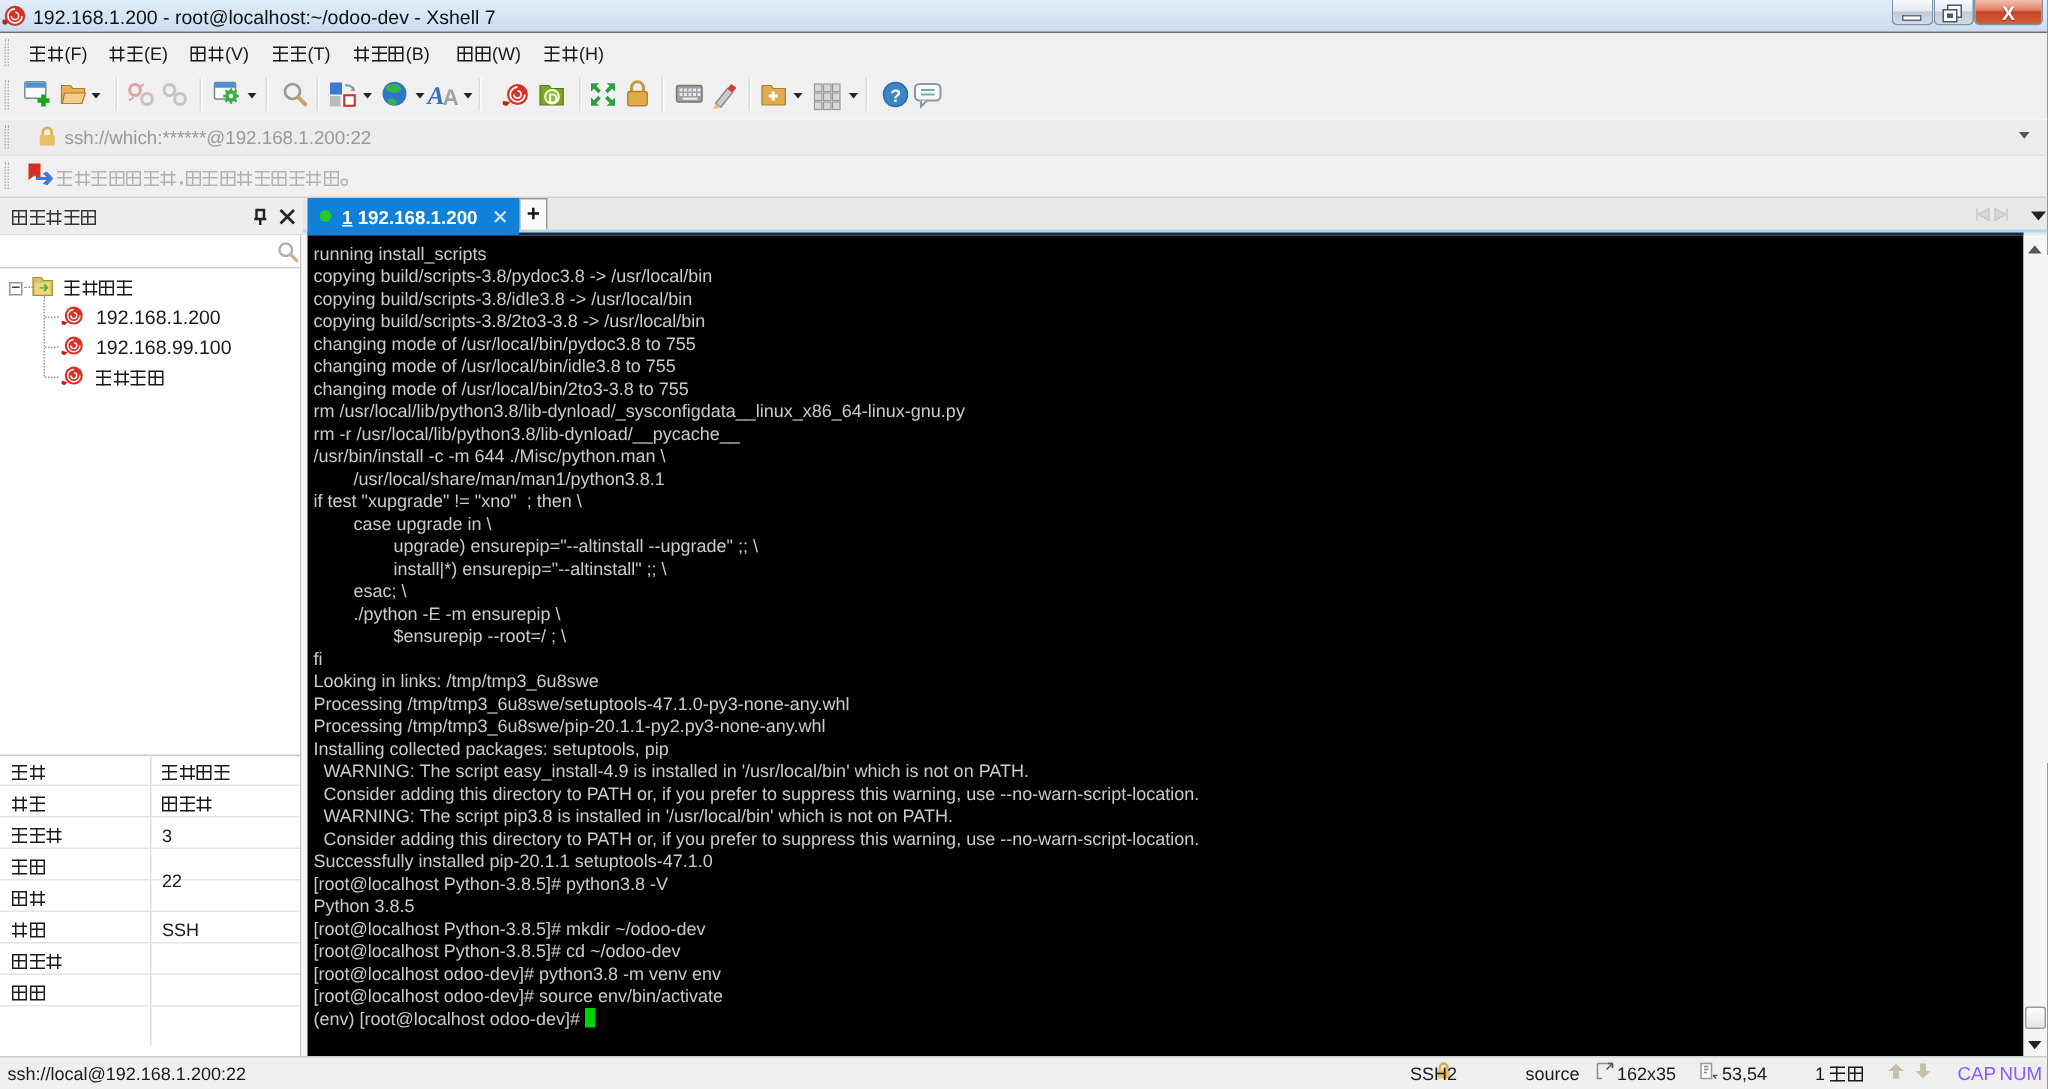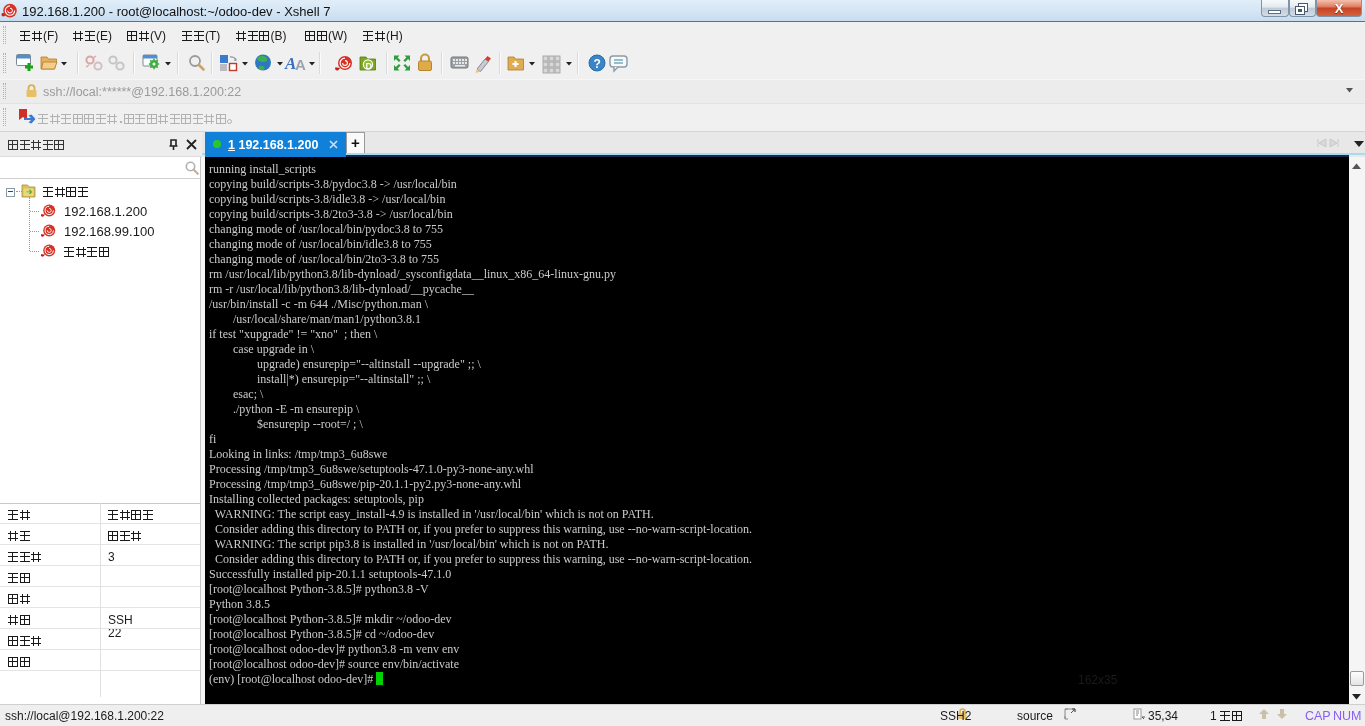--- a/index.html
+++ b/index.html
@@ -176,21 +176,21 @@
       <path d="M614 19 l0 4 l4 -4" fill="#f8f8f8" stroke="#8a9aaa" stroke-width="1.4"></path>
       <path d="M614 12 h9 M614 15 h9" stroke="#7ab" stroke-width="1.4"></path>
     </g>
   </svg>
 <div class="ab" style="left:0;top:79px;width:1365px;height:24px;background:#ececec;border-top:1px solid #f6f6f6"></div>
 <div class="ab" style="left:3px;top:83px;width:3px;height:16px;border-left:1px dotted #b0b0b0;border-right:1px dotted #b0b0b0"></div>
 <svg class="ab" style="left:25px;top:84px" width="13" height="14" viewBox="0 0 13 14">
     <path d="M3.5 6 v-1.8 a3 3 0 0 1 6 0 V6" fill="none" stroke="#d8b050" stroke-width="1.8"></path>
     <rect x="1.5" y="6" width="10" height="7" rx="1" fill="#e8bf62"></rect>
   </svg>
-<div class="ab" style="left:43px;top:85px;color:#9a9a9a;font-size:12.5px">ssh://local:******@192.168.1.200:22</div>
+<div class="ab" style="left:43px;top:85px;color:#9a9a9a;font-size:12.5px">ssh://which:******@192.168.1.200:22</div>
 <svg class="ab" style="left:1346px;top:88px" width="8" height="5">
     <path d="M0 0 h7 l-3.5 4.5 z" fill="#555"></path>
   </svg>
 <div class="ab" style="left:0;top:103px;width:1365px;height:29px;background:#f0f0f0;border-top:1px solid #e2e2e2;border-bottom:1px solid #d4d4d4"></div>
 <div class="ab" style="left:3px;top:108px;width:3px;height:18px;border-left:1px dotted #b0b0b0;border-right:1px dotted #b0b0b0"></div>
 <svg class="ab" style="left:18px;top:109px" width="20" height="16" viewBox="0 0 20 16">
     <path d="M1 0 h8 v11 l-4 -3 l-4 3 z" fill="#d03028"></path>
     <path d="M8 8 l7 0 l-2.5 -2.5 l3 -1 l4 4.5 l-4 4.5 l-3 -1 l2.5 -2.5 l-7 0 z" fill="#3a7bd0" transform="translate(-2,1)"></path>
   </svg>
 <div class="ab" style="left:38px;top:112px;color:#b2b2b2"><i class="k"></i><i class="k3"></i><i class="k"></i><i class="k2"></i><i class="k2"></i><i class="k"></i><i class="k3"></i><i class="kp"></i><i class="k2"></i><i class="k"></i><i class="k2"></i><i class="k3"></i><i class="k"></i><i class="k2"></i><i class="k"></i><i class="k3"></i><i class="k2"></i><i class="kq"></i></div>
@@ -264,33 +264,33 @@
 <div class="ab" style="left:0;top:544px;width:201px;height:1px;background:#e4e4e4"></div>
 <div class="ab" style="left:8px;top:529px;color:#1a1a1a"><i class="k3"></i><i class="k"></i></div>
 <div class="ab" style="left:108px;top:529px;color:#1a1a1a"><i class="k2"></i><i class="k"></i><i class="k3"></i></div>
 <div class="ab" style="left:0;top:565px;width:201px;height:1px;background:#e4e4e4"></div>
 <div class="ab" style="left:8px;top:550px;color:#1a1a1a"><i class="k"></i><i class="k"></i><i class="k3"></i></div>
 <div class="ab" style="left:108px;top:550px;color:#1a1a1a">3</div>
 <div class="ab" style="left:0;top:586px;width:201px;height:1px;background:#e4e4e4"></div>
 <div class="ab" style="left:8px;top:571px;color:#1a1a1a"><i class="k"></i><i class="k2"></i></div>
 <div class="ab" style="left:0;top:607px;width:201px;height:1px;background:#e4e4e4"></div>
 <div class="ab" style="left:8px;top:592px;color:#1a1a1a"><i class="k2"></i><i class="k3"></i></div>
-<div class="ab" style="left:108px;top:626px;color:#1a1a1a">22</div>
+<div class="ab" style="left:108px;top:580px;color:#1a1a1a">22</div>
 <div class="ab" style="left:0;top:628px;width:201px;height:1px;background:#e4e4e4"></div>
 <div class="ab" style="left:8px;top:613px;color:#1a1a1a"><i class="k3"></i><i class="k2"></i></div>
 <div class="ab" style="left:108px;top:613px;color:#1a1a1a">SSH</div>
 <div class="ab" style="left:0;top:649px;width:201px;height:1px;background:#e4e4e4"></div>
 <div class="ab" style="left:8px;top:634px;color:#1a1a1a"><i class="k2"></i><i class="k"></i><i class="k3"></i></div>
 <div class="ab" style="left:0;top:670px;width:201px;height:1px;background:#e4e4e4"></div>
 <div class="ab" style="left:8px;top:655px;color:#1a1a1a"><i class="k2"></i><i class="k2"></i></div>
 <div class="ab" style="left:100px;top:503px;width:1px;height:194px;background:#e0e0e0"></div>
 <div class="ab" style="left:200px;top:157px;width:1px;height:547px;background:#c4c4c4"></div>
 <div class="ab" style="left:201px;top:157px;width:4px;height:547px;background:#f6f6f6"></div>
 <div class="ab" style="left:205px;top:157px;width:1144px;height:547px;background:#000"></div>
-<pre class="ab" style="position:absolute;left:209px;top:162px;font-family:Liberation Serif, serif;font-size:12px;line-height:15px;color:#cbcbcb;white-space:pre">running install_scripts
+<pre class="ab" style="position:absolute;left:209px;top:162px;font-family:Liberation Sans, sans-serif;font-size:12px;line-height:15px;color:#cbcbcb;white-space:pre">running install_scripts
 copying build/scripts-3.8/pydoc3.8 -&gt; /usr/local/bin
 copying build/scripts-3.8/idle3.8 -&gt; /usr/local/bin
 copying build/scripts-3.8/2to3-3.8 -&gt; /usr/local/bin
 changing mode of /usr/local/bin/pydoc3.8 to 755
 changing mode of /usr/local/bin/idle3.8 to 755
 changing mode of /usr/local/bin/2to3-3.8 to 755
 rm /usr/local/lib/python3.8/lib-dynload/_sysconfigdata__linux_x86_64-linux-gnu.py
 rm -r /usr/local/lib/python3.8/lib-dynload/__pycache__
 /usr/bin/install -c -m 644 ./Misc/python.man \
         /usr/local/share/man/man1/python3.8.1
@@ -331,26 +331,26 @@
 <svg class="ab" style="left:957px;top:708px" width="11" height="12" viewBox="0 0 11 12">
     <path d="M3 5 v-1.5 a2.5 2.5 0 0 1 5 0 V5" fill="none" stroke="#d8b050" stroke-width="1.6"></path>
     <rect x="1.5" y="5" width="8" height="6" rx="1" fill="#e8bf62"></rect>
   </svg>
 <div class="ab" style="left:940px;top:709px">SSH2</div>
 <div class="ab" style="left:1017px;top:709px">source</div>
 <svg class="ab" style="left:1064px;top:708px" width="12" height="12">
     <path d="M1 11 v-10 M1 1 h10 M1 1 l3 0 M8 1 l3 0 l0 3 M1 8 l0 3 l3 0" stroke="#888" fill="none"></path>
     <path d="M11 1 l-4 4 M11 1 l-3 0 M11 1 l0 3" stroke="#555" fill="none"></path>
   </svg>
-<div class="ab" style="left:1078px;top:673px">162x35</div>
+<div class="ab" style="left:1078px;top:709px">162x35</div>
 <svg class="ab" style="left:1133px;top:708px" width="12" height="12">
     <rect x="1" y="1" width="7" height="10" fill="#fff" stroke="#999"></rect>
     <path d="M3 3 h3 M3 5 h3 M3 7 h2" stroke="#888"></path>
     <path d="M9 9 h3 M9 9 l2 2" stroke="#555"></path>
   </svg>
-<div class="ab" style="left:1148px;top:709px">35,34</div>
+<div class="ab" style="left:1148px;top:709px">53,54</div>
 <div class="ab" style="left:1210px;top:709px">1 <i class="k"></i><i class="k2"></i></div>
 <svg class="ab" style="left:1258px;top:708px" width="30" height="12">
     <path d="M6 1 l5 5 h-3 v5 h-4 v-5 h-3 z" fill="#c8c0a8"></path>
     <path d="M24 11 l5 -5 h-3 v-5 h-4 v5 h-3 z" fill="#c8c0a8"></path>
   </svg>
 <div class="ab gray" style="left:1305px;top:709px;font-size:12.5px">CAP</div>
 <div class="ab gray" style="left:1333px;top:709px;font-size:12.5px">NUM</div>
 
 </body></html>

